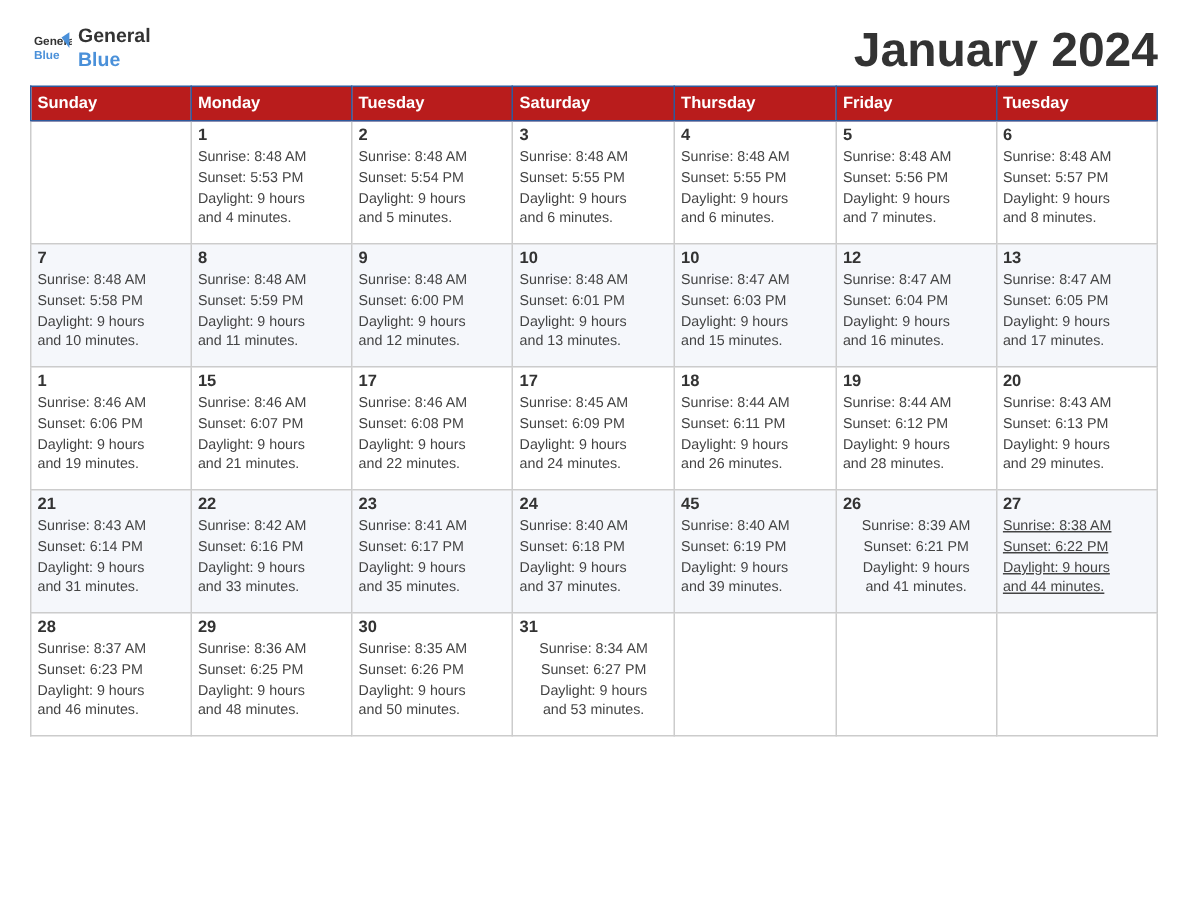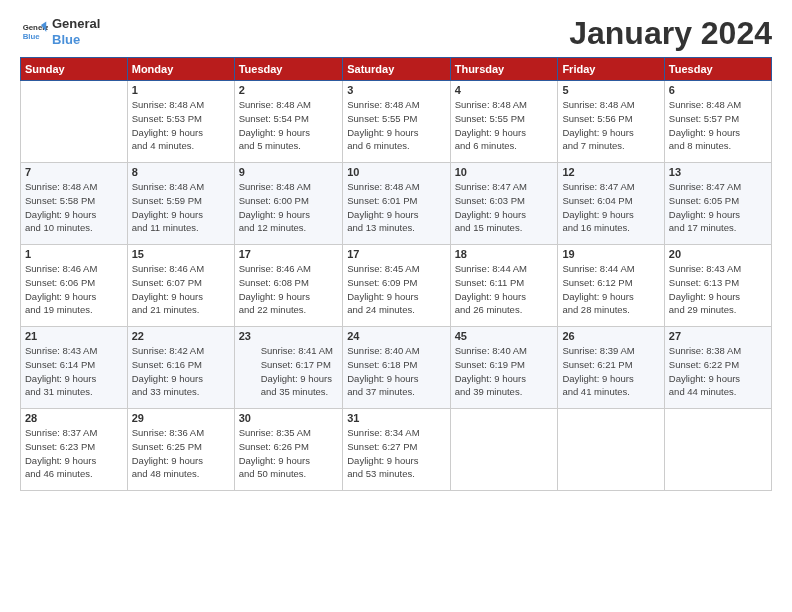--- a/index.html
+++ b/index.html
@@ -277,49 +277,49 @@
           </td>
           <td>
             <span class="day-number">22</span>
             <div class="day-info" style="white-space: pre-line;">Sunrise: 8:42 AM
 Sunset: 6:16 PM
 Daylight: 9 hours
 and 33 minutes.</div>
           </td>
           <td>
             <span class="day-number">23</span>
-            <div class="day-info" style="white-space: pre-line; margin-left: 22px;">Sunrise: 8:41 AM
+            <div class="day-info" style="white-space: pre-line;">Sunrise: 8:41 AM
 Sunset: 6:17 PM
 Daylight: 9 hours
 and 35 minutes.</div>
           </td>
           <td>
             <span class="day-number">24</span>
             <div class="day-info" style="white-space: pre-line;">Sunrise: 8:40 AM
 Sunset: 6:18 PM
 Daylight: 9 hours
 and 37 minutes.</div>
           </td>
           <td>
             <span class="day-number">45</span>
             <div class="day-info" style="white-space: pre-line;">Sunrise: 8:40 AM
 Sunset: 6:19 PM
 Daylight: 9 hours
 and 39 minutes.</div>
           </td>
           <td>
             <span class="day-number">26</span>
-            <div class="day-info" style="white-space: pre-line;">Sunrise: 8:39 AM
+            <div class="day-info" style="white-space: pre-line; text-align: center;">Sunrise: 8:39 AM
 Sunset: 6:21 PM
 Daylight: 9 hours
 and 41 minutes.</div>
           </td>
           <td>
             <span class="day-number">27</span>
-            <div class="day-info" style="white-space: pre-line;">Sunrise: 8:38 AM
+            <div class="day-info" style="white-space: pre-line; text-decoration: underline;">Sunrise: 8:38 AM
 Sunset: 6:22 PM
 Daylight: 9 hours
 and 44 minutes.</div>
           </td>
         </tr>
         <tr>
           <td>
             <span class="day-number">28</span>
             <div class="day-info" style="white-space: pre-line;">Sunrise: 8:37 AM
 Sunset: 6:23 PM
@@ -335,21 +335,21 @@
           </td>
           <td>
             <span class="day-number">30</span>
             <div class="day-info" style="white-space: pre-line;">Sunrise: 8:35 AM
 Sunset: 6:26 PM
 Daylight: 9 hours
 and 50 minutes.</div>
           </td>
           <td>
             <span class="day-number">31</span>
-            <div class="day-info" style="white-space: pre-line;">Sunrise: 8:34 AM
+            <div class="day-info" style="white-space: pre-line; text-align: center;">Sunrise: 8:34 AM
 Sunset: 6:27 PM
 Daylight: 9 hours
 and 53 minutes.</div>
           </td>
           <td class="empty-cell"></td>
           <td class="empty-cell"></td>
           <td class="empty-cell"></td>
         </tr>
       </tbody>
   </table>

